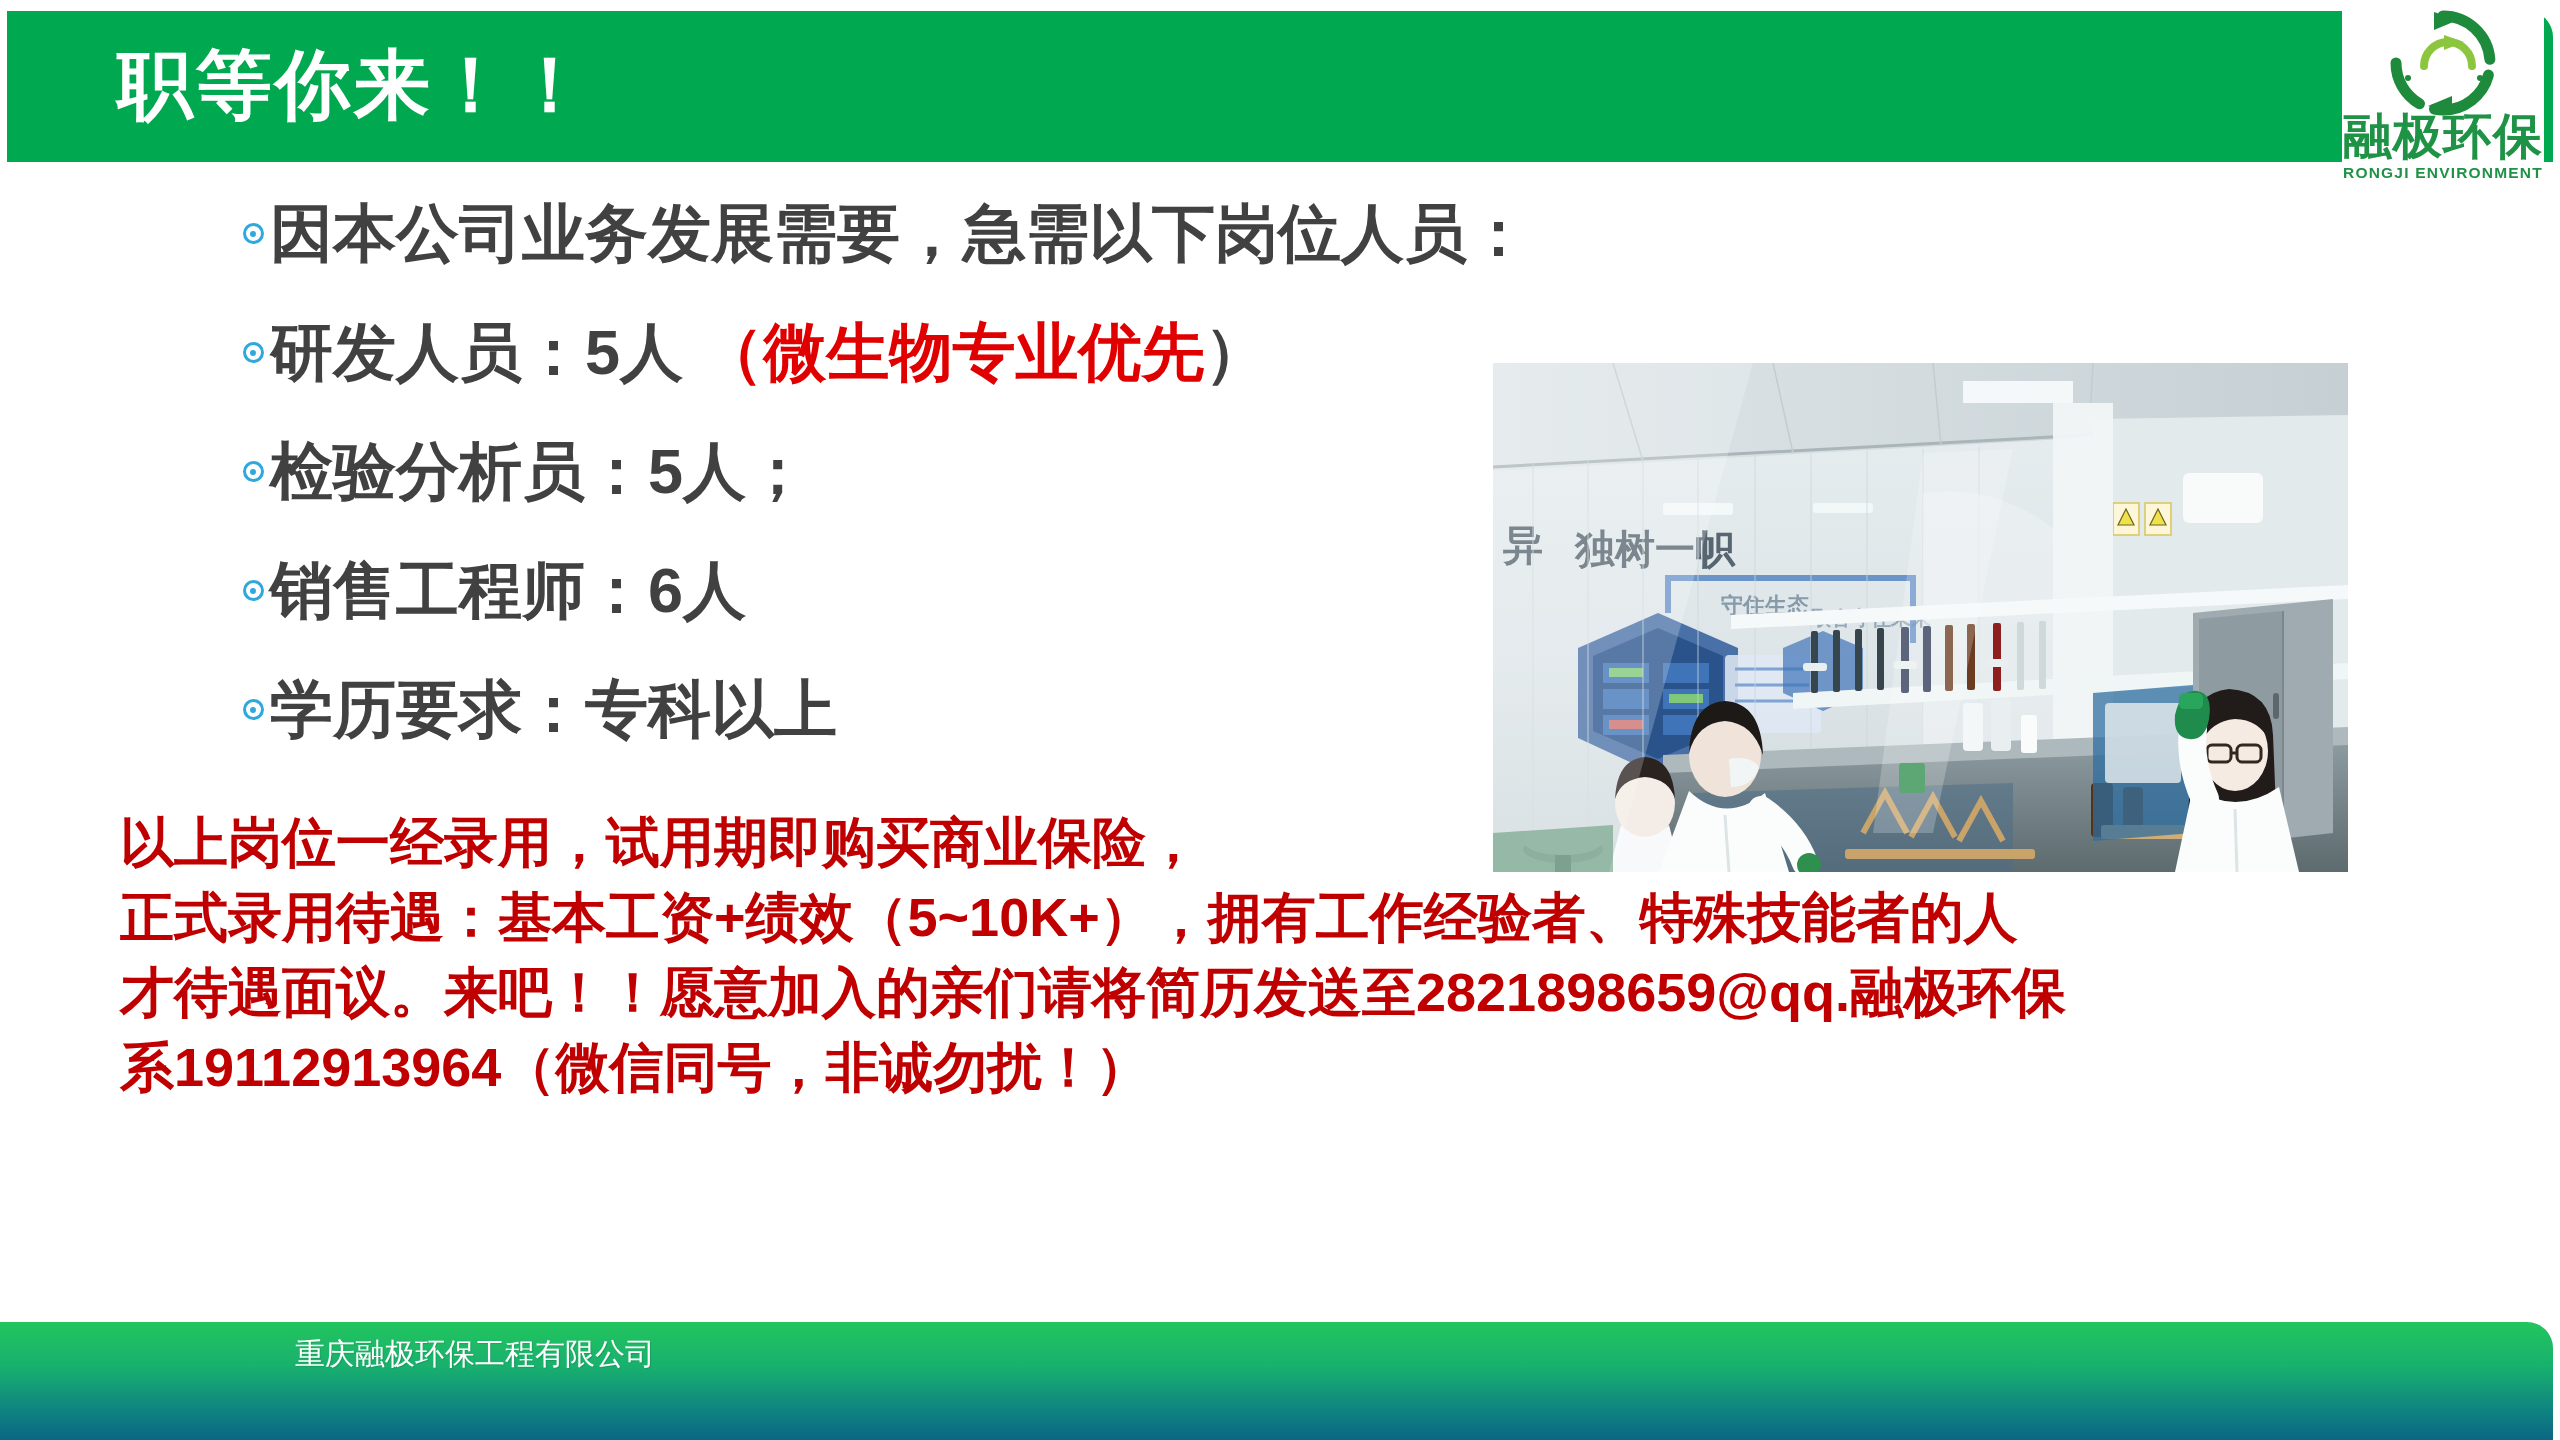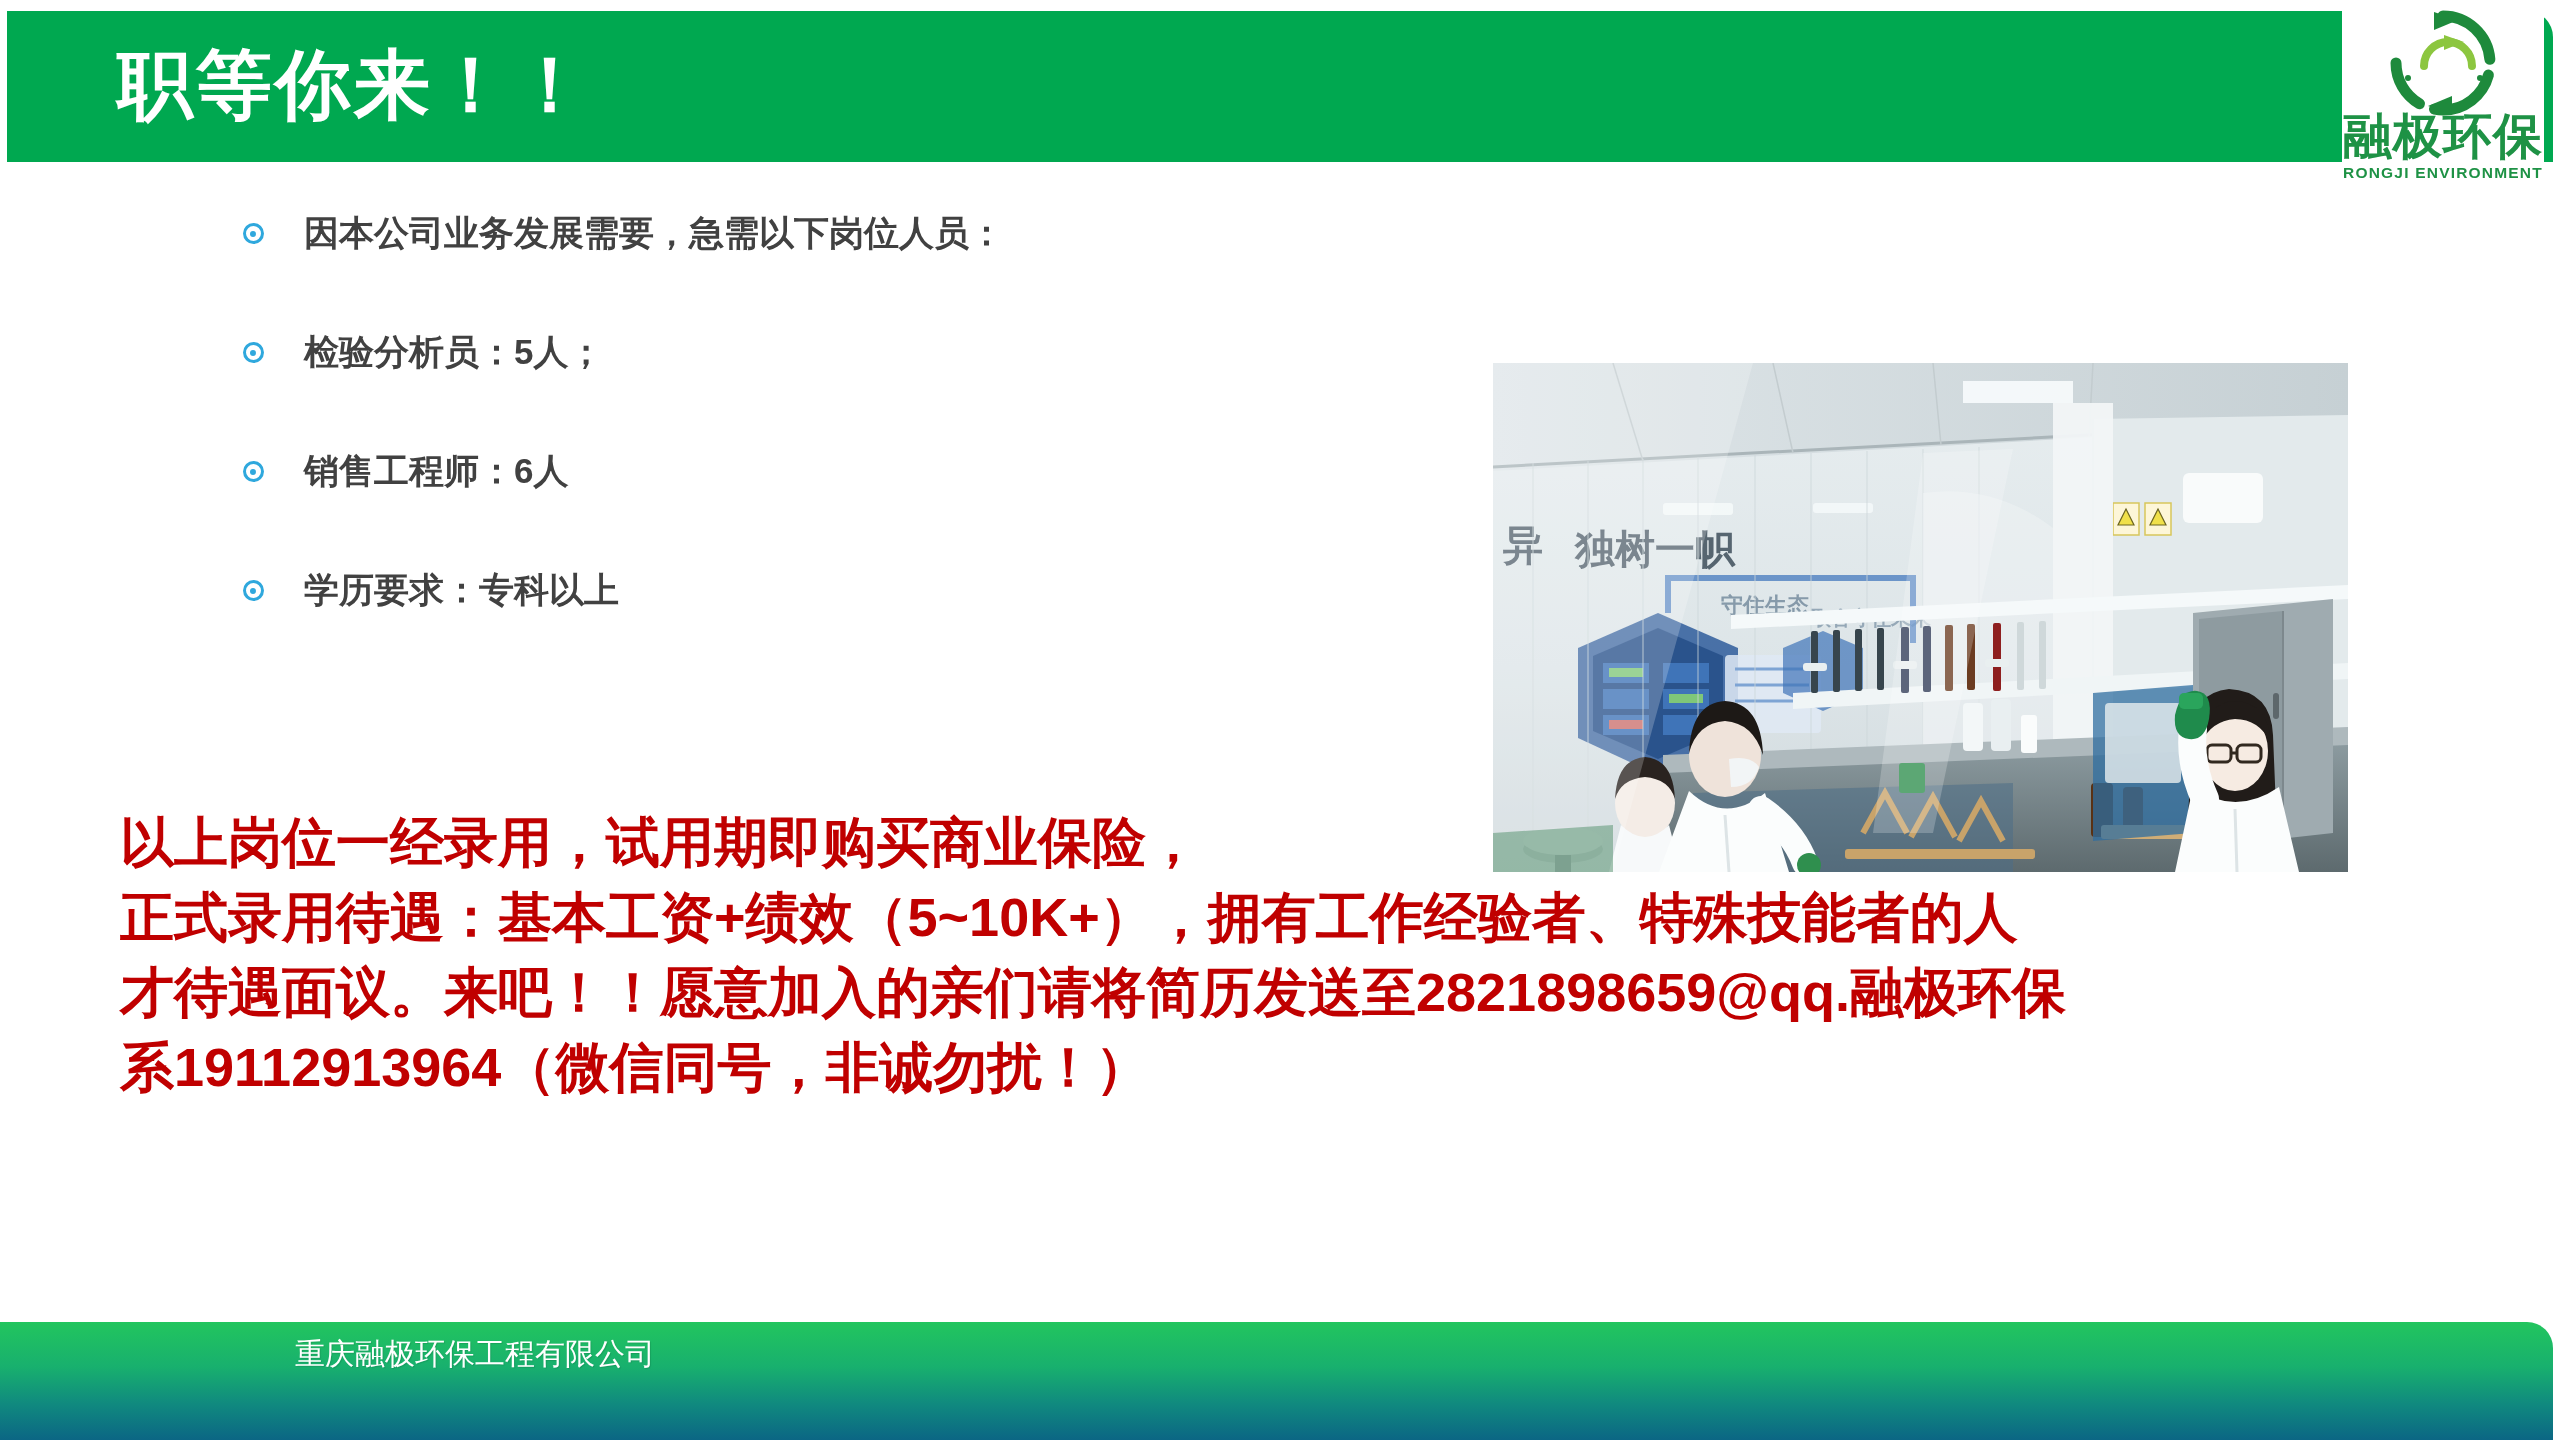--- a/index.html
+++ b/index.html
@@ -123,22 +123,21 @@
     position: absolute;
     width: 6px;
     height: 6px;
     background: #2fa8dd;
     border-radius: 50%;
     left: 50%;
     top: 50%;
     transform: translate(-50%, -50%);
   }
   .bullet-text {
-    margin-left: 34px;
-    font-size: 35px;
+    font-size: 63px;
     font-weight: bold;
     color: #414141;
     line-height: 1.1;
     white-space: nowrap;
   }
   .bullet-text .hi {
     color: #e00000;
   }
 
   
@@ -233,20 +232,26 @@
 
   <div class="bullets">
 
     <div class="bullet-row">
       <span class="bullet-marker">
           <span class="ring"></span>
         </span>
       <span class="bullet-text">因本公司业务发展需要，急需以下岗位人员：</span>
     </div>
 
+    <div class="bullet-row">
+      <span class="bullet-marker">
+          <span class="ring"></span>
+        </span>
+      <span class="bullet-text"><span>研发人员：5人 </span><span class="hi">（微生物专业优先</span><span>）</span></span>
+    </div>
 
     <div class="bullet-row">
       <span class="bullet-marker">
           <span class="ring"></span>
         </span>
       <span class="bullet-text">检验分析员：5人；</span>
     </div>
 
     <div class="bullet-row">
       <span class="bullet-marker">

